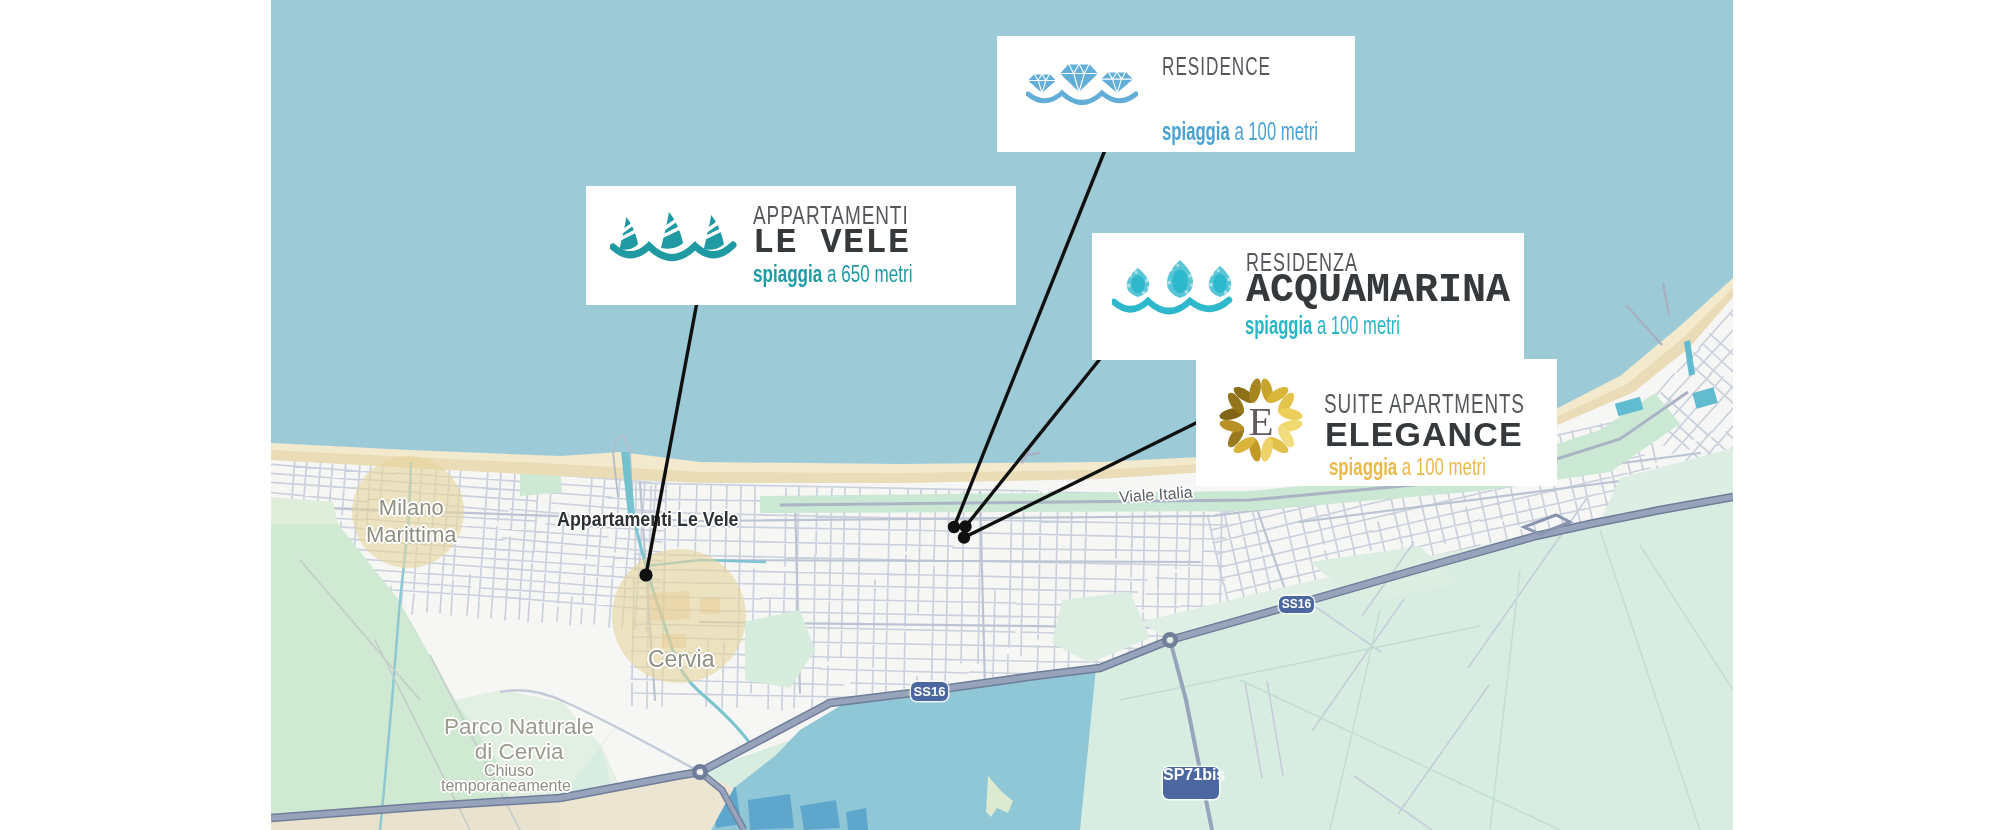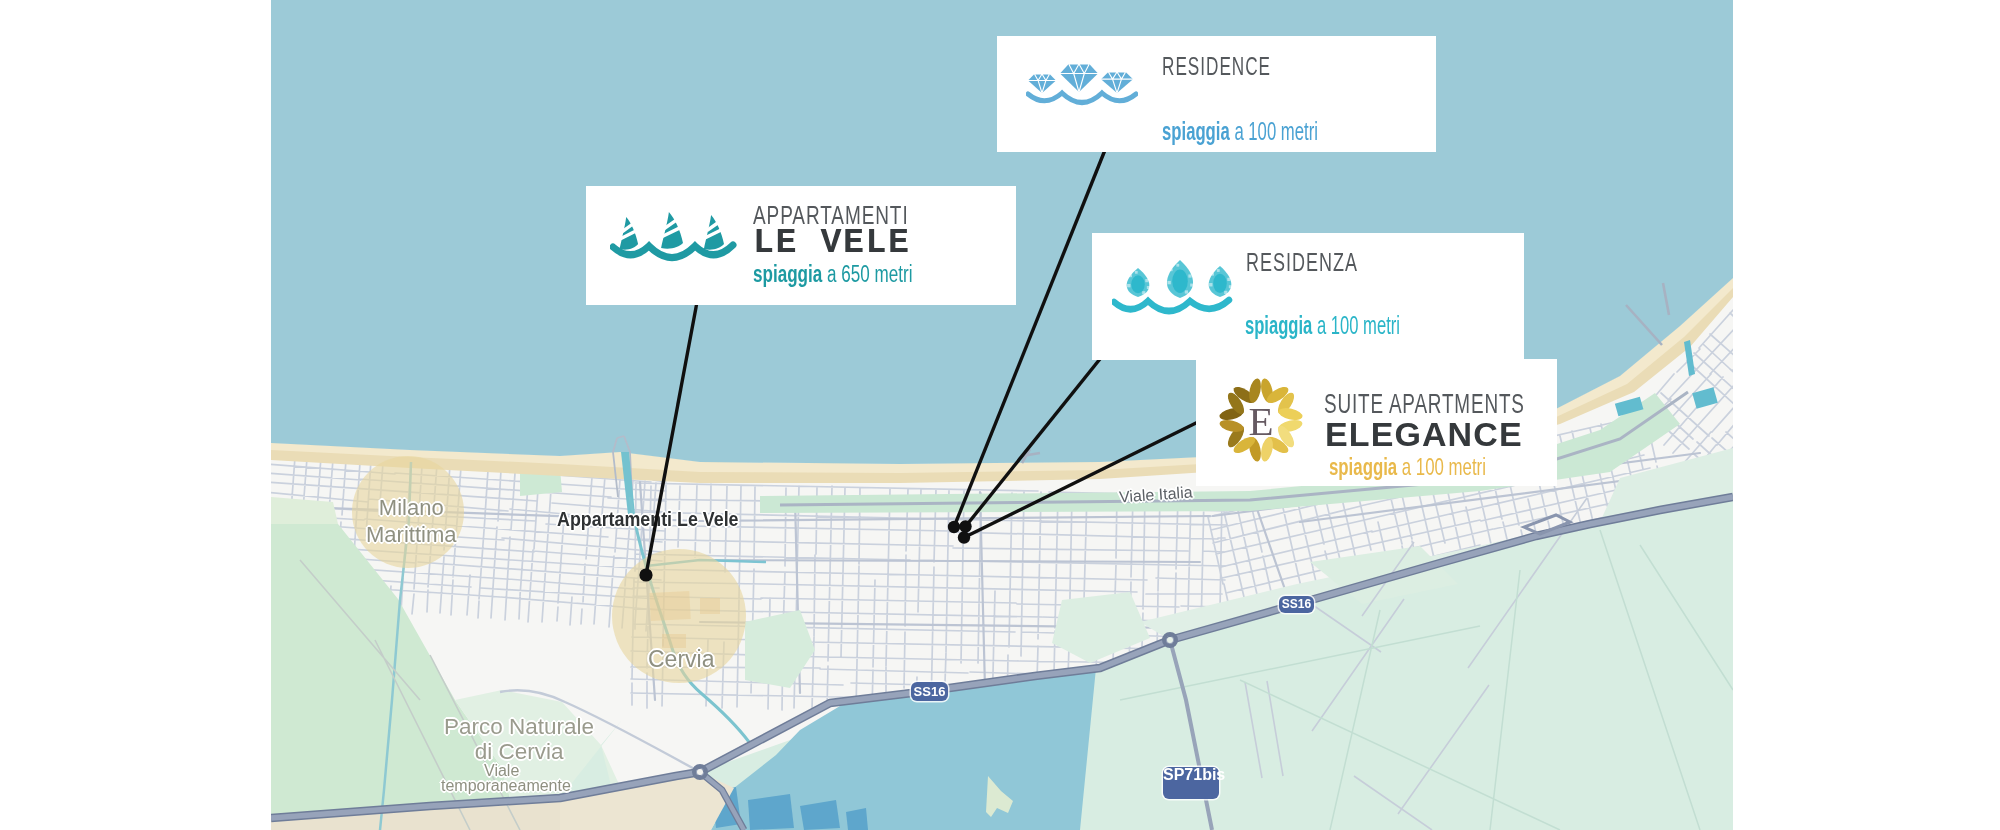--- a/index.html
+++ b/index.html
@@ -137,21 +137,21 @@
 </svg>
 
 <div class="maplabel" style="left:557px;top:506px;font-size:21px;font-weight:bold;color:#2e3133;transform:scaleX(0.85);transform-origin:0 0">Appartamenti Le Vele</div>
 
 <div class="maplabel" style="left:366px;top:494px;font-size:22px;color:#8f9081;text-align:center;line-height:27px">Milano<br>Marittima</div>
 
 <div class="maplabel" style="left:648px;top:646px;font-size:23px;color:#8f9081">Cervia</div>
 
 <div class="maplabel" style="left:444px;top:714px;font-size:22.5px;color:#9a9b8d;text-align:center;line-height:25px">Parco Naturale<br>di Cervia</div>
 
-<div class="maplabel" style="left:484px;top:761px;font-size:16px;color:#8f9081">Viale</div>
+<div class="maplabel" style="left:484px;top:761px;font-size:16px;color:#8f9081">Chiuso</div>
 
 <div class="maplabel" style="left:441px;top:776px;font-size:16px;color:#8f9081">temporaneamente</div>
 
 <div class="maplabel" style="left:1119px;top:485px;font-size:16px;color:#5c6166;transform:rotate(-4deg)">Viale Italia</div>
 
 <div class="badge" style="left:911px;top:682px;width:37px;height:19px;font-size:13px;line-height:19px">SS16</div>
 
 <div class="badge" style="left:1279px;top:596px;width:35px;height:17px;font-size:12px;line-height:17px">SS16</div>
 
 <div class="badge" style="left:1163px;top:767px;width:56px;height:32px;font-size:16px;line-height:15px">SP71bis</div>
@@ -168,21 +168,21 @@
 
 <circle cx="954" cy="527" r="6.2" fill="#101010"></circle>
 
 <circle cx="965.5" cy="526.5" r="6.2" fill="#101010"></circle>
 
 <circle cx="964" cy="537.5" r="6.2" fill="#101010"></circle>
 
 <circle cx="646" cy="575" r="6.6" fill="#101010"></circle>
 </svg>
 
-<div class="card" style="left:997px;top:36px;width:439px;height:116px">
+<div class="card" style="left:997px;top:36px;width:358px;height:116px">
 
   <div class="clogo" style="left:29px;top:28px"><svg width="112" height="48" viewBox="0 0 112 48">
 <path d="M2.0,16.46 L8.44,10 L23.560000000000002,10 L30.0,16.46 L16,29 Z" fill="#62aed8"></path>
         <path d="M2.0,16.46 L30.0,16.46 M8.44,10 L12.08,16.46 M23.560000000000002,10 L19.92,16.46 M16,10 L12.08,16.46 M16,10 L19.92,16.46 M12.08,16.46 L16,29 M19.92,16.46 L16,29 M8.44,10 L16,10 L23.560000000000002,10" stroke="#fff" stroke-width="1.1" fill="none"></path>
 <path d="M34.0,9.520000000000001 L42.739999999999995,0 L63.260000000000005,0 L72.0,9.520000000000001 L53,28 Z" fill="#62aed8"></path>
         <path d="M34.0,9.520000000000001 L72.0,9.520000000000001 M42.739999999999995,0 L47.68,9.520000000000001 M63.260000000000005,0 L58.32,9.520000000000001 M53,0 L47.68,9.520000000000001 M53,0 L58.32,9.520000000000001 M47.68,9.520000000000001 L53,28 M58.32,9.520000000000001 L53,28 M42.739999999999995,0 L53,0 L63.260000000000005,0" stroke="#fff" stroke-width="1.1" fill="none"></path>
 <path d="M75.0,15.14 L82.36,8 L99.64,8 L107.0,15.14 L91,29 Z" fill="#62aed8"></path>
         <path d="M75.0,15.14 L107.0,15.14 M82.36,8 L86.52,15.14 M99.64,8 L95.48,15.14 M91,8 L86.52,15.14 M91,8 L95.48,15.14 M86.52,15.14 L91,29 M95.48,15.14 L91,29 M82.36,8 L91,8 L99.64,8" stroke="#fff" stroke-width="1.1" fill="none"></path>
 <path d="M2,30 Q19,44 36,29 Q56,48 76,29 Q93,44 110,30" stroke="#62aed8" stroke-width="5" fill="none" stroke-linecap="round"></path>
 </svg></div>
@@ -243,20 +243,21 @@
           <rect x="104.88" y="9.1" width="2.8" height="2.8"></rect>
           <rect x="112.16" y="30.8" width="3.2" height="3.2"></rect>
           <rect x="99.16" y="12.82" width="2.8" height="2.8"></rect>
           <rect x="116.84" y="25.22" width="3" height="3"></rect>
         </g>
 <path d="M2,42 Q19,57 36,41 Q57,61 78,41 Q98,57 117,40" stroke="#2eb8cc" stroke-width="6.5" fill="none" stroke-linecap="round"></path>
 </svg></div>
 
   <div class="t" style="left:154px;top:17px"><span class="l1" style="font-size:25px;letter-spacing:1.4px;transform:scaleX(0.72)">RESIDENZA</span></div>
 
+  <div class="t" style="left:154px;top:38px"><span class="l2" style="font-family:'Liberation Mono',monospace;font-size:40px;transform:scaleX(1)">ACQUAMARINA</span></div>
 
   <div class="t" style="left:153px;top:80px"><span class="l3" style="font-size:25px;color:#2ab5c8;transform:scaleX(0.664)"><b>spiaggia</b> a 100 metri</span></div>
 </div>
 
 <div class="card" style="left:1196px;top:359px;width:361px;height:127px">
 
   <div class="clogo" style="left:19px;top:15px"><svg width="92" height="92" viewBox="-46 -46 92 92">
 <g transform="rotate(11.5)">
           <ellipse cx="0" cy="-30" rx="5.4" ry="12.3" transform="rotate(-24 0 -30)" fill="#c9a42d"></ellipse>
         </g>

